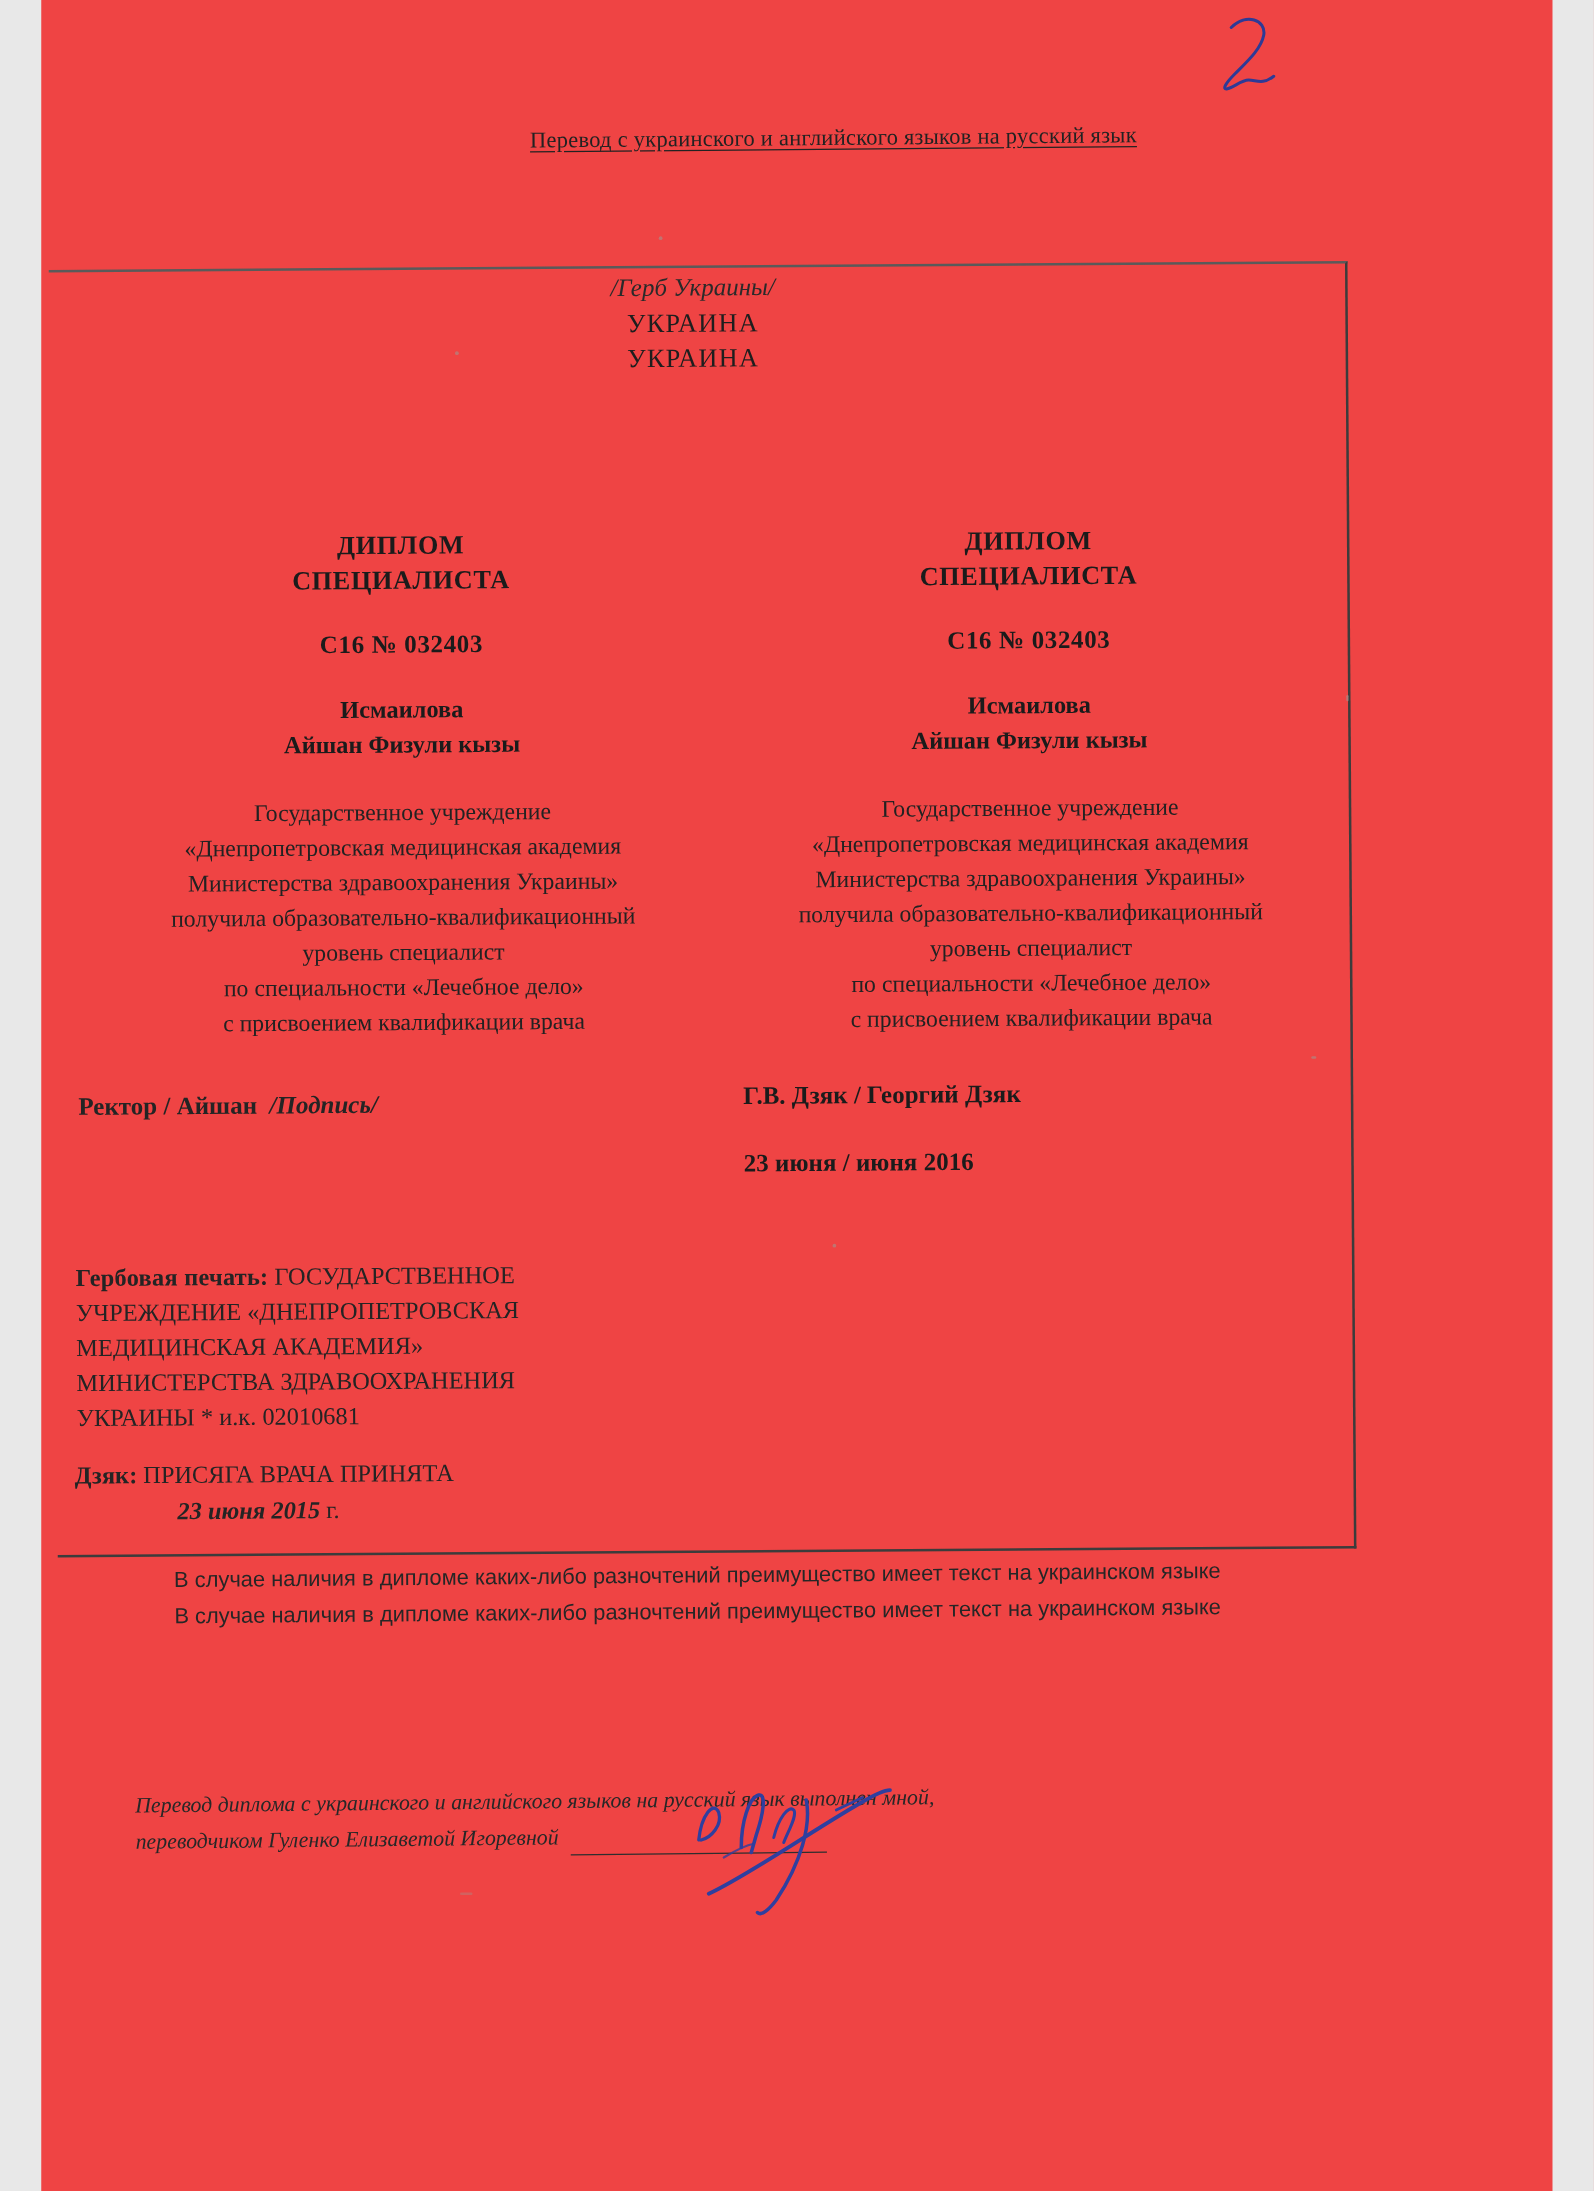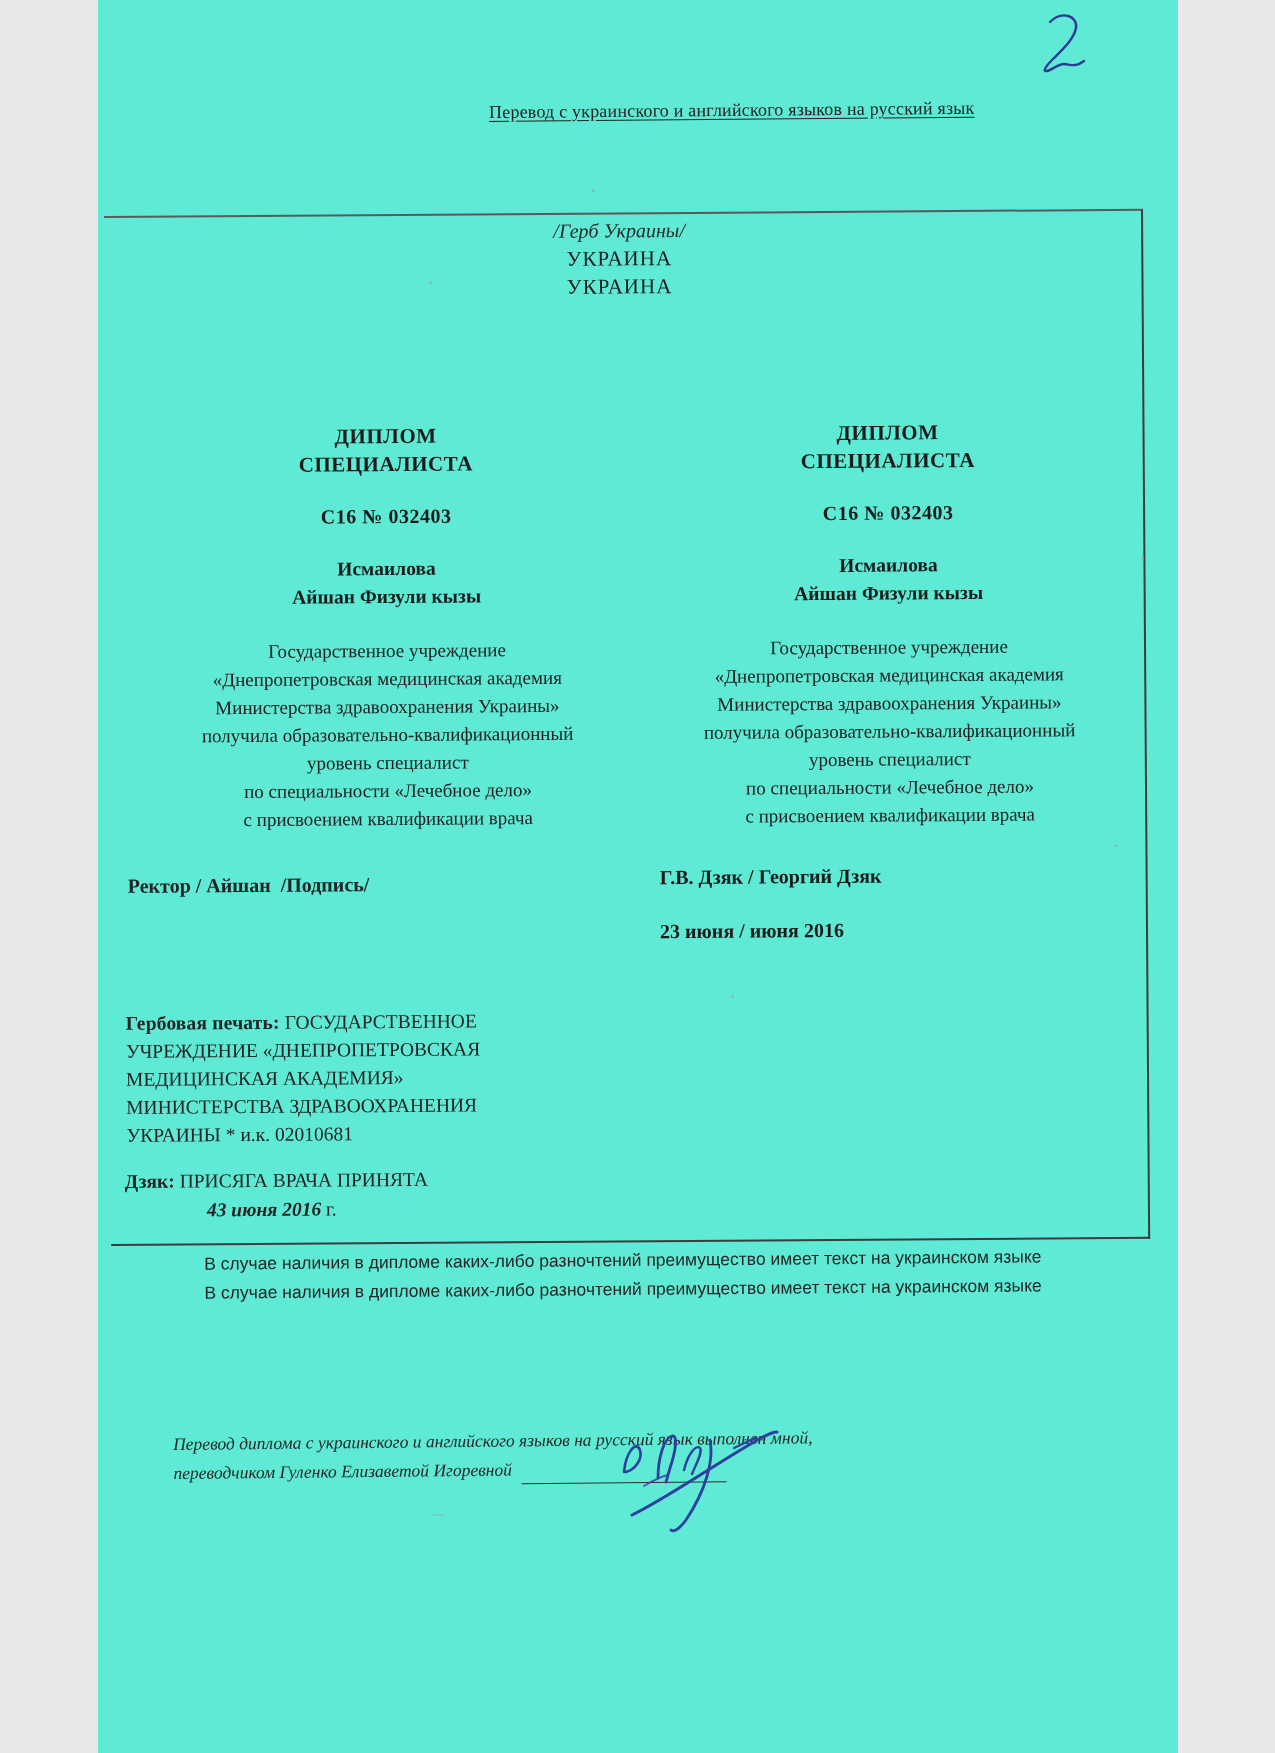--- a/index.html
+++ b/index.html
@@ -1,18 +1,18 @@
 <!DOCTYPE html>
 <html><head>
 <meta charset="utf-8">
 <style>
   html,body{margin:0;padding:0;background:#e8e8e8;}
   .page{
-    position:relative;width:1080px;height:1753px;margin:0 auto;
-    background:#5eead4;overflow:hidden;
+    position:relative;width:1209px;height:1753px;margin:0 auto;
+    background:#ef4444;overflow:hidden;
     font-family:"Liberation Serif", serif;color:#1b1b1b;
   }
   .abs{position:absolute;}
   
   .header-title{
     top:102px;left:391px;font-size:18px;letter-spacing:0.2px;
     text-decoration:underline;text-underline-offset:3px;
     transform:rotate(-0.5deg);transform-origin:left center;color:#222;
   }
   
@@ -28,21 +28,21 @@
   .country{font-size:21px;letter-spacing:1px;color:#1e1e1e;}
   .col{top:206px;width:500px;text-align:center;}
   .col-left{left:30px;}
   .col-right{left:532px;}
   .dt{font-weight:bold;font-size:21px;line-height:28px;letter-spacing:0.5px;}
   .dnum{font-weight:bold;font-size:20px;line-height:28px;margin-top:24px;letter-spacing:0.5px;}
   .gname{font-weight:bold;font-size:19.5px;line-height:28px;}
   .gname-wrap{margin-top:25px;}
   .body-lines{margin-top:26px;font-size:19px;line-height:28px;color:#222;}
   .rector-line{top:657px;left:19px;font-size:20px;font-weight:bold;color:#242424;}
-  .sig-note{margin-left:10px;}
+  .sig-note{font-style:italic;margin-left:10px;}
   .signer-name{top:652px;left:551px;font-size:20px;font-weight:bold;}
   .signer-date{top:706px;left:551px;font-size:20px;font-weight:bold;}
   .seal-block{top:792px;left:16px;width:450px;font-size:19.5px;line-height:28px;color:#242424;}
   .seal-block b{letter-spacing:0.2px;}
   .stamp-block{top:949px;left:14px;width:450px;font-size:19.5px;line-height:29px;color:#242424;}
   .stamp-date-line{padding-left:82px;}
   .bi{font-weight:bold;font-style:italic;}
   
   .disclaimer{
     top:1246px;left:30px;width:990px;text-align:center;
@@ -136,21 +136,21 @@
     <div class="abs seal-block">
       <div><b>Гербовая печать:</b> <span>ГОСУДАРСТВЕННОЕ</span></div>
       <div>УЧРЕЖДЕНИЕ «ДНЕПРОПЕТРОВСКАЯ</div>
       <div>МЕДИЦИНСКАЯ АКАДЕМИЯ»</div>
       <div>МИНИСТЕРСТВА ЗДРАВООХРАНЕНИЯ</div>
       <div>УКРАИНЫ * и.к. 02010681</div>
     </div>
 
     <div class="abs stamp-block">
       <div><b>Дзяк:</b> <span>ПРИСЯГА ВРАЧА ПРИНЯТА</span></div>
-      <div class="stamp-date-line"><span class="bi">43 июня 2016</span> <span>г.</span></div>
+      <div class="stamp-date-line"><span class="bi">23 июня 2015</span> <span>г.</span></div>
     </div>
   </div>
 
   <div class="abs disclaimer">
     <div>В случае наличия в дипломе каких-либо разночтений преимущество имеет текст на украинском языке</div>
     <div>В случае наличия в дипломе каких-либо разночтений преимущество имеет текст на украинском языке</div>
   </div>
 
   <div class="abs translator">
     <div>Перевод диплома с украинского и английского языков на русский язык выполнен мной,</div>

